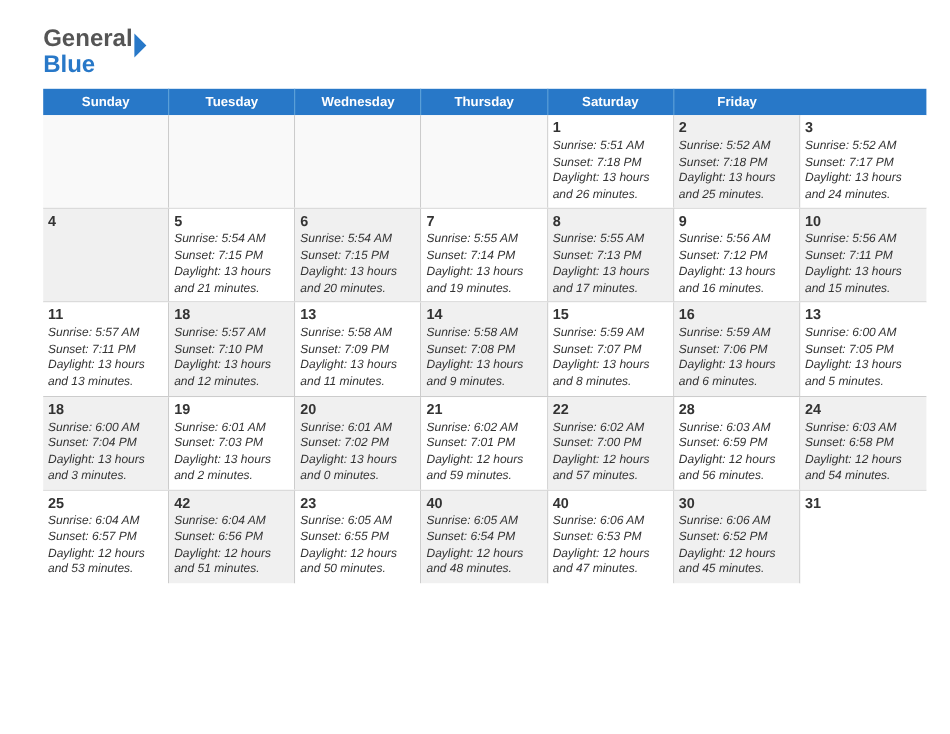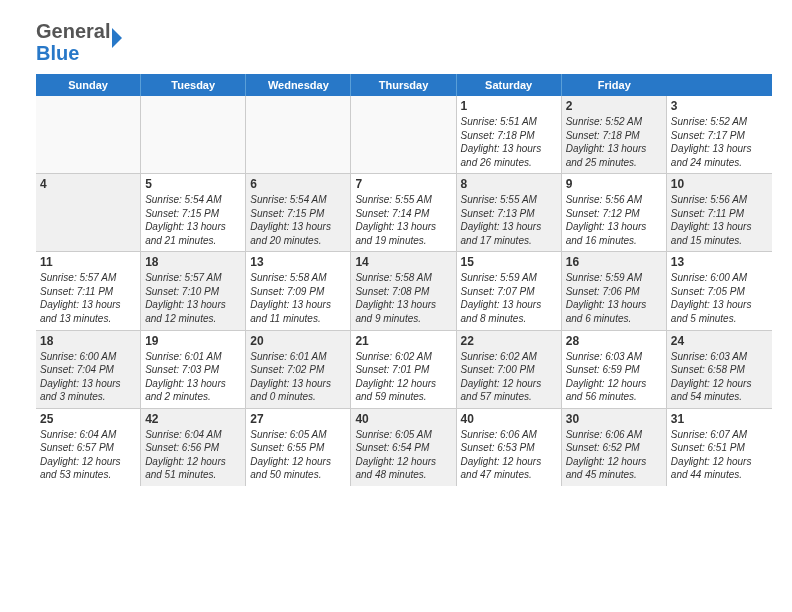--- a/index.html
+++ b/index.html
@@ -286,21 +286,21 @@
 Sunset: 6:57 PM
 Daylight: 12 hours and 53 minutes.</div>
           </div>
           <div class="cal-cell shaded">
             <div class="day-num">42</div>
             <div class="cell-text" style="white-space: pre-line;">Sunrise: 6:04 AM
 Sunset: 6:56 PM
 Daylight: 12 hours and 51 minutes.</div>
           </div>
           <div class="cal-cell">
-            <div class="day-num">27</div>
+            <div class="day-num">23</div>
             <div class="cell-text" style="white-space: pre-line;">Sunrise: 6:05 AM
 Sunset: 6:55 PM
 Daylight: 12 hours and 50 minutes.</div>
           </div>
           <div class="cal-cell shaded">
             <div class="day-num">40</div>
             <div class="cell-text" style="white-space: pre-line;">Sunrise: 6:05 AM
 Sunset: 6:54 PM
 Daylight: 12 hours and 48 minutes.</div>
           </div>
@@ -311,20 +311,17 @@
 Daylight: 12 hours and 47 minutes.</div>
           </div>
           <div class="cal-cell shaded">
             <div class="day-num">30</div>
             <div class="cell-text" style="white-space: pre-line;">Sunrise: 6:06 AM
 Sunset: 6:52 PM
 Daylight: 12 hours and 45 minutes.</div>
           </div>
           <div class="cal-cell">
             <div class="day-num">31</div>
-            <div class="cell-text" style="white-space: pre-line;">Sunrise: 6:07 AM
-Sunset: 6:51 PM
-Daylight: 12 hours and 44 minutes.</div>
           </div>
         </div>
       </div>
   </div>
 </div>
 
 </body></html>

